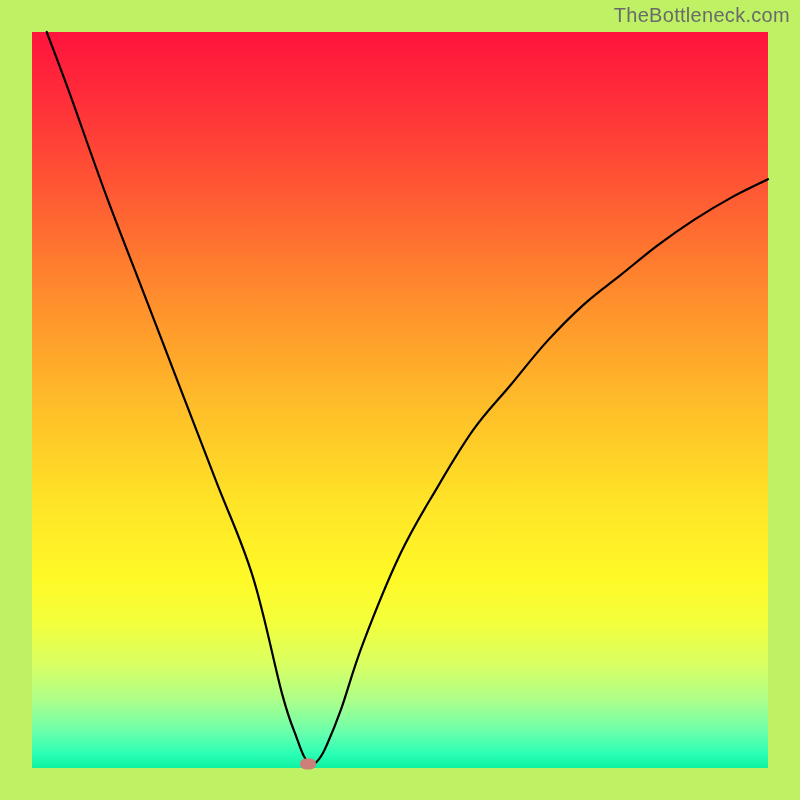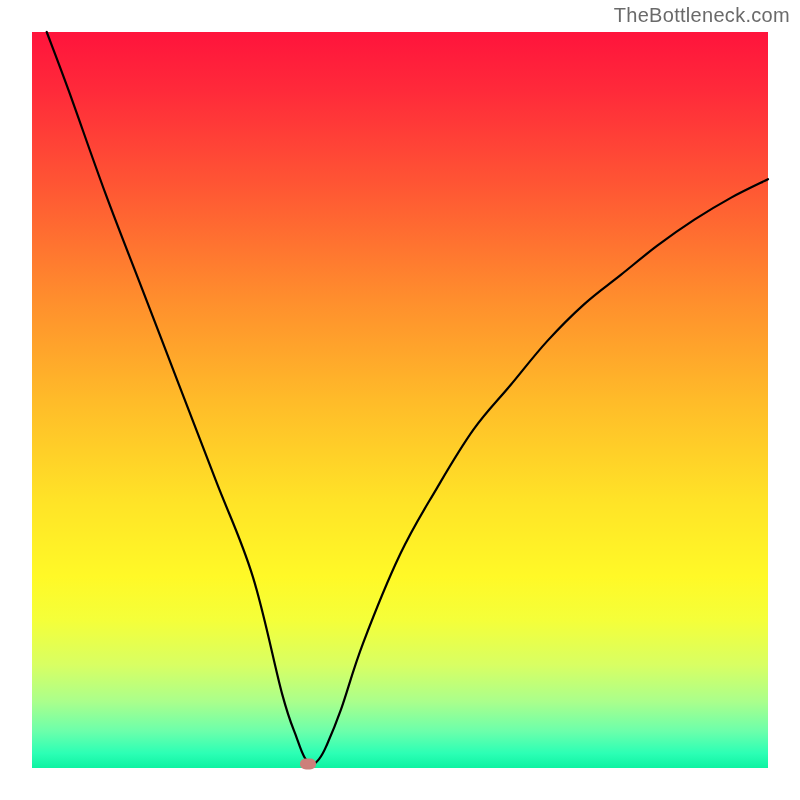--- a/index.html
+++ b/index.html
@@ -7,21 +7,21 @@
     padding: 0;
     width: 800px;
     height: 800px;
     background: #000;
     font-family: Arial, Helvetica, sans-serif;
   }
   .frame {
     position: relative;
     width: 800px;
     height: 800px;
-    background: #ffffff;
+    background: #bef264;
   }
   .watermark {
     position: absolute;
     top: 4px;
     right: 10px;
     color: #6a6a6a;
     font-size: 20px;
     font-weight: 500;
     letter-spacing: 0.3px;
     z-index: 10;

